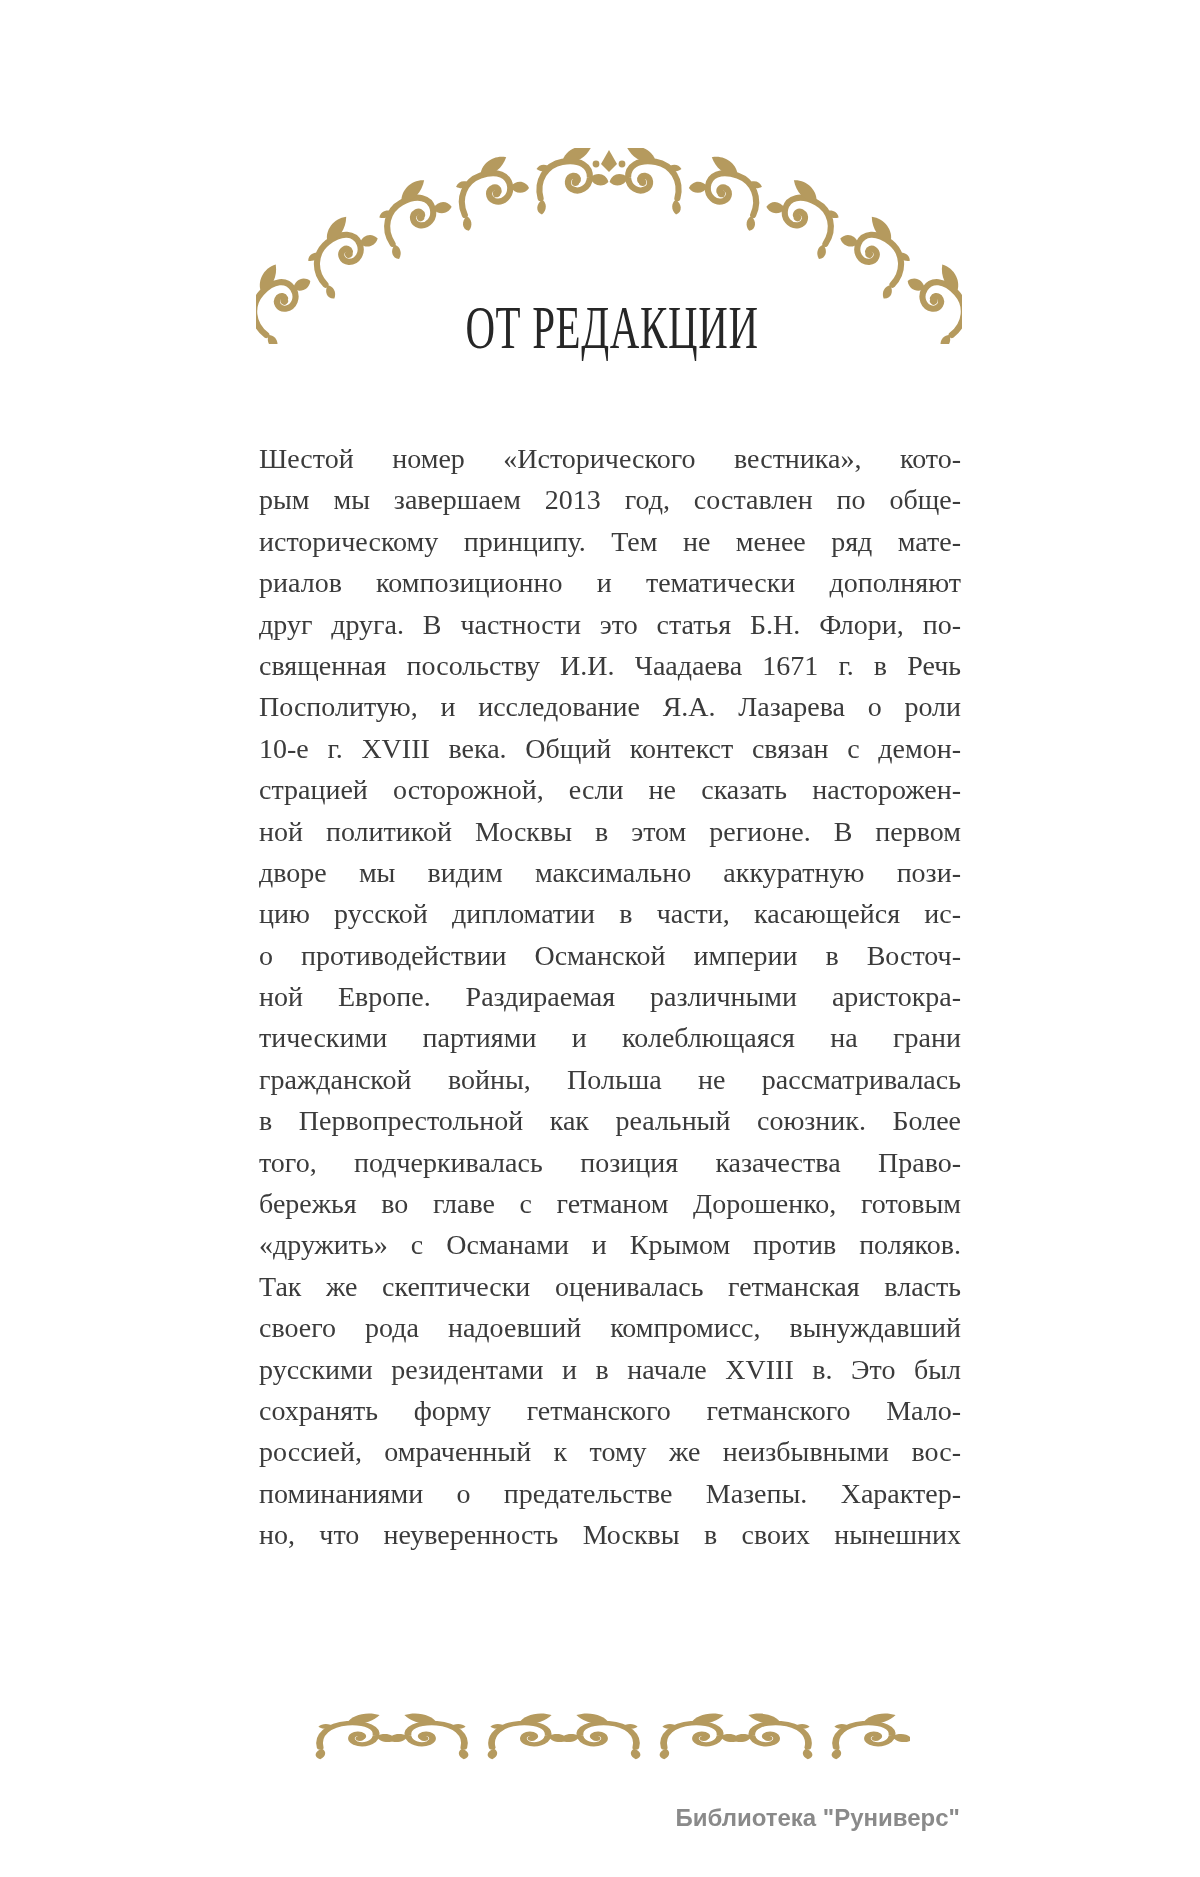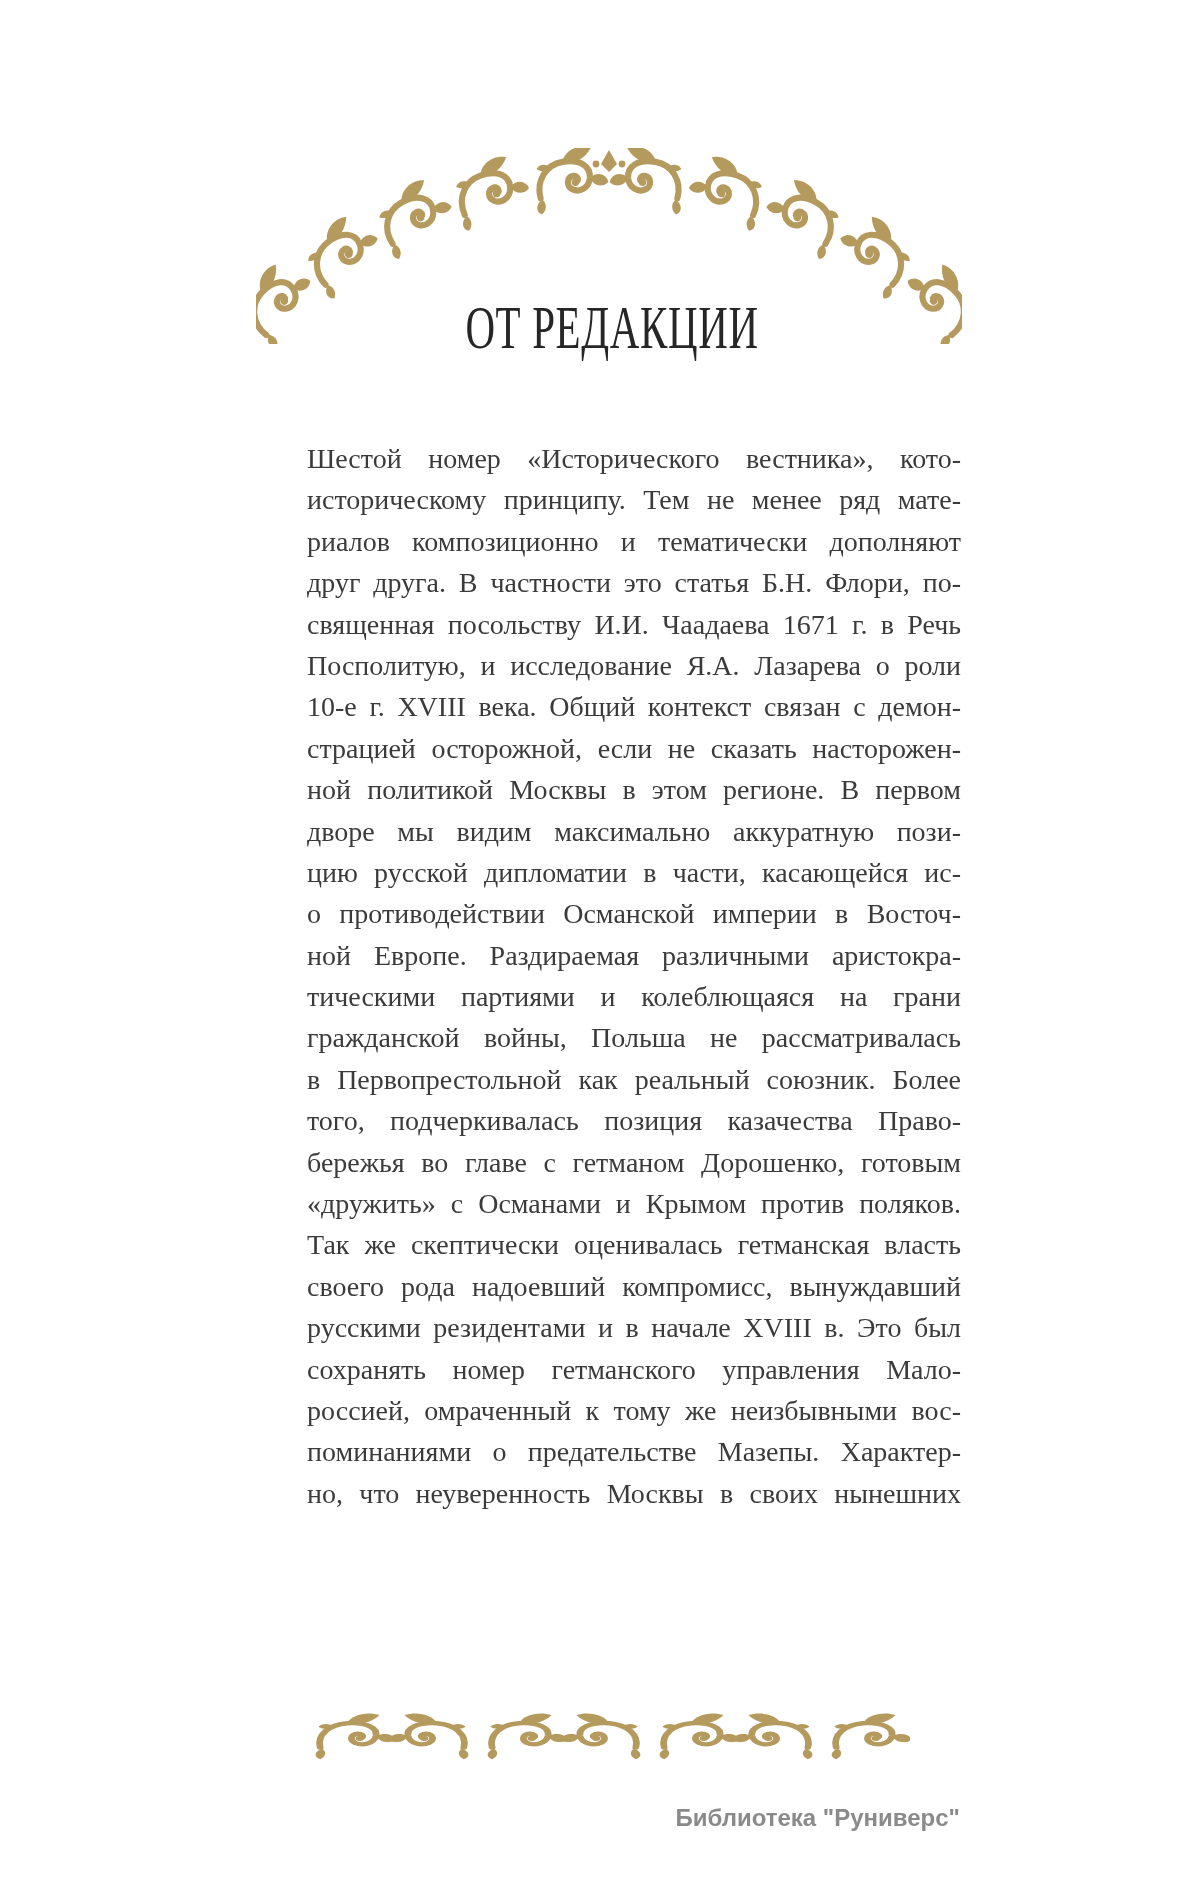--- a/index.html
+++ b/index.html
@@ -25,21 +25,21 @@
   }
   .body-text{
     position:absolute;left:259px;top:438px;width:702px;
     font-size:28px;line-height:41.4px;color:#3b3b3b;
   }
   .text-line{
     text-align:justify;
     text-align-last:justify;
     -moz-text-align-last:justify;
     white-space:normal;
-    height:41.4px;overflow:visible;margin-left:48px;
+    height:41.4px;overflow:visible;
   }
   .bottom-ornament{
     position:absolute;left:306px;top:1709px;
     width:604px;height:54px;
   }
   .footer-credit{
     position:absolute;right:152px;top:1804px;
     font-family:"Liberation Sans","DejaVu Sans",sans-serif;
     font-size:24px;font-weight:700;color:#8a8a8a;
     letter-spacing:0px;
@@ -82,20 +82,21 @@
       <path d="M353,2 l8,14 -8,8 -8,-8 Z"></path>
       <circle cx="340" cy="16" r="3.4"></circle>
       <circle cx="366" cy="16" r="3.4"></circle>
     </g>
   </svg>
 
   <h1 class="title">ОТ РЕДАКЦИИ</h1>
 
   <div class="body-text">
       <div class="text-line">Шестой номер «Исторического вестника», кото-</div>
+      <div class="text-line">рым мы завершаем 2013 год, составлен по обще-</div>
       <div class="text-line">историческому принципу. Тем не менее ряд мате-</div>
       <div class="text-line">риалов композиционно и тематически дополняют</div>
       <div class="text-line">друг друга. В частности это статья Б.Н. Флори, по-</div>
       <div class="text-line">священная посольству И.И. Чаадаева 1671 г. в Речь</div>
       <div class="text-line">Посполитую, и исследование Я.А. Лазарева о роли</div>
       <div class="text-line">10-е г. XVIII века. Общий контекст связан с демон-</div>
       <div class="text-line">страцией осторожной, если не сказать насторожен-</div>
       <div class="text-line">ной политикой Москвы в этом регионе. В первом</div>
       <div class="text-line">дворе мы видим максимально аккуратную пози-</div>
       <div class="text-line">цию русской дипломатии в части, касающейся ис-</div>
@@ -103,21 +104,21 @@
       <div class="text-line">ной Европе. Раздираемая различными аристокра-</div>
       <div class="text-line">тическими партиями и колеблющаяся на грани</div>
       <div class="text-line">гражданской войны, Польша не рассматривалась</div>
       <div class="text-line">в Первопрестольной как реальный союзник. Более</div>
       <div class="text-line">того, подчеркивалась позиция казачества Право-</div>
       <div class="text-line">бережья во главе с гетманом Дорошенко, готовым</div>
       <div class="text-line">«дружить» с Османами и Крымом против поляков.</div>
       <div class="text-line">Так же скептически оценивалась гетманская власть</div>
       <div class="text-line">своего рода надоевший компромисс, вынуждавший</div>
       <div class="text-line">русскими резидентами и в начале XVIII в. Это был</div>
-      <div class="text-line">сохранять номер гетманского управления Мало-</div>
+      <div class="text-line">сохранять форму гетманского гетманского Мало-</div>
       <div class="text-line">россией, омраченный к тому же неизбывными вос-</div>
       <div class="text-line">поминаниями о предательстве Мазепы. Характер-</div>
       <div class="text-line">но, что неуверенность Москвы в своих нынешних</div>
     </div>
 
   <svg class="bottom-ornament" viewBox="0 0 604 54">
     <use href="#scroll-motif" transform="translate(43,27) scale(0.9,0.58) translate(-38,-30)"></use>
     <use href="#scroll-motif" transform="translate(129,27) scale(-0.9,0.58) translate(-38,-30)"></use>
     <use href="#scroll-motif" transform="translate(215,27) scale(0.9,0.58) translate(-38,-30)"></use>
     <use href="#scroll-motif" transform="translate(301,27) scale(-0.9,0.58) translate(-38,-30)"></use>

